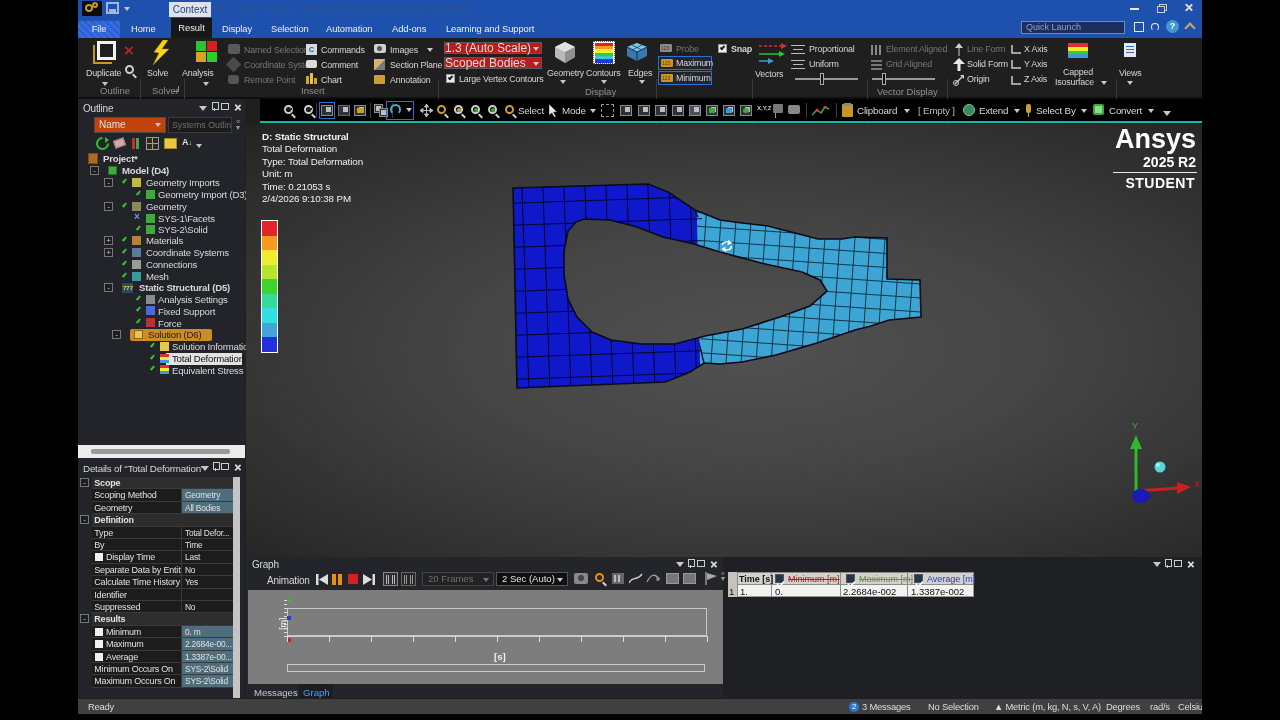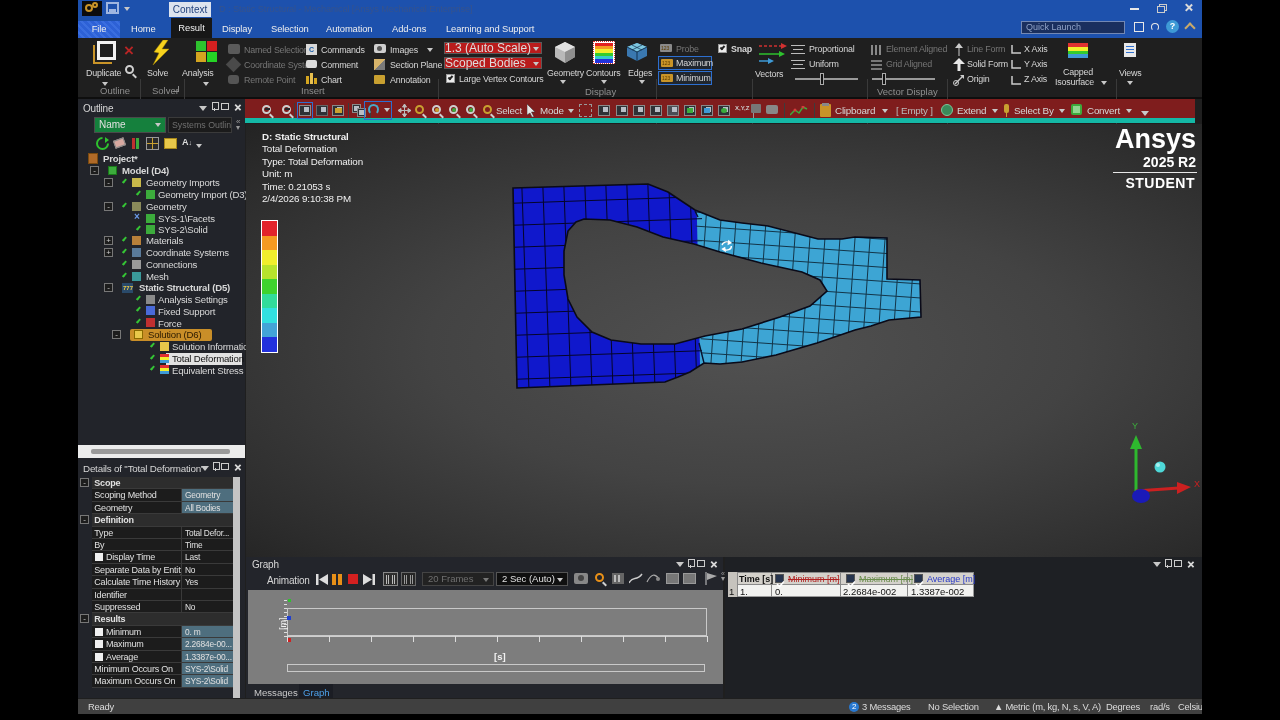--- a/index.html
+++ b/index.html
@@ -232,21 +232,21 @@
  <div class="ab t10" style="left:985px;top:29px">Capped</div>
  <div class="ab t10" style="left:977px;top:39px">Isosurface</div>
       <div class="dn ab" style="left:1023px;top:43px"></div>
  <div class="sep ab" style="left:1038px"></div>
  <div class="ab" style="left:1046px;top:5px;width:12px;height:14px;background:#e8e8e8"></div>
       <div class="ab" style="left:1048px;top:8px;width:8px;height:1px;background:#2d6fd0;box-shadow:0 3px 0 #2d6fd0,0 6px 0 #2d6fd0"></div>
  <div class="ab t10" style="left:1041px;top:30px">Views</div>
  <div class="dn ab" style="left:1049px;top:43px"></div>
 </div>
 
-<div class="ab" style="left:160px;top:99px;width:957px;height:24px;background:#7f1d1d;border-bottom:5px solid #14b8a6">
+<div class="ab" style="left:182px;top:99px;width:957px;height:24px;background:#000000;border-bottom:2px solid #14b8a6">
  <div class="mag" style="left:24px;top:6px"></div>
       <div class="ab" style="left:27px;top:9px;width:5px;height:1.5px;background:#26262a"></div>
  <div class="mag" style="left:44px;top:6px"></div>
       <div class="ab" style="left:47px;top:9px;width:5px;height:1.5px;background:#26262a"></div>
  <div class="ab" style="left:56px;top:4px;width:1px;height:15px;background:#3c3c3c"></div>
  <div class="ab" style="left:59px;top:3px;width:16px;height:17px;border:1px solid #2d6fd0"></div>
       <div class="mcube" style="left:61px;top:6px"></div>
  <div class="mcube" style="left:78px;top:6px;border-color:#666"></div>
  <div class="mcube" style="left:94px;top:6px"></div>
       <div class="ab" style="left:97px;top:9px;width:7px;height:5px;background:#c9a030"></div>
@@ -315,21 +315,21 @@
       <div class="dn ab" style="left:888px;top:10px"></div>
  <div class="dn2 ab" style="left:903px;top:12px"></div>
 </div>
 
 <div class="ab" style="left:0;top:99px;width:167px;height:360px;background:#22242a">
  <div class="ab t10" style="left:5px;top:4px;font-size:10px">Outline</div>
  <div class="dn2 ab" style="left:121px;top:7px"></div>
       <div class="pin" style="left:133px;top:3px"></div>
       <div class="wrest" style="left:143px;top:4px"></div>
       <div class="wx" style="left:155px;top:4px;transform:scale(.85)"></div>
- <div class="ab" style="left:16px;top:18px;width:72px;height:16px;background:#15803d;border:1px solid #4a4a4a;color:#e0e0e0;font-size:10px;line-height:14px;padding-left:4px">Name<div class="dn ab" style="left:60px;top:5px"></div></div>
+ <div class="ab" style="left:16px;top:18px;width:72px;height:16px;background:#c2410c;border:1px solid #4a4a4a;color:#e0e0e0;font-size:10px;line-height:14px;padding-left:4px">Name<div class="dn ab" style="left:60px;top:5px"></div></div>
  <div class="ab" style="left:90px;top:18px;width:64px;height:16px;background:#1b1b1b;border:1px solid #3a3a3a;color:#6f6f6f;font-size:8.8px;line-height:14px;padding-left:3px;white-space:nowrap;overflow:hidden">Systems Outline</div>
  <div class="ab" style="left:158px;top:20px;color:#999;font-size:8px;line-height:6px">«<br>▾</div>
  <svg class="ab" style="left:18px;top:38px" width="13" height="13">
         <path d="M6.5 1A5.5 5.5 0 1 0 12 6.5" stroke="#2ec22e" stroke-width="2" fill="none"></path>
         <polygon points="9,0 13,3 9,6" fill="#2ec22e"></polygon>
       </svg>
  <div class="ab" style="left:36px;top:40px;width:11px;height:8px;background:#d8a8a0;transform:rotate(-20deg);border:1px solid #888"></div>
  <div class="ab" style="left:54px;top:39px;width:3px;height:11px;background:#c03030"></div>
       <div class="ab" style="left:58px;top:39px;width:3px;height:11px;background:#3cab3c"></div>
  <div class="ab" style="left:68px;top:38px;width:13px;height:13px;border:1px solid #999;background:#2a2a2a">

